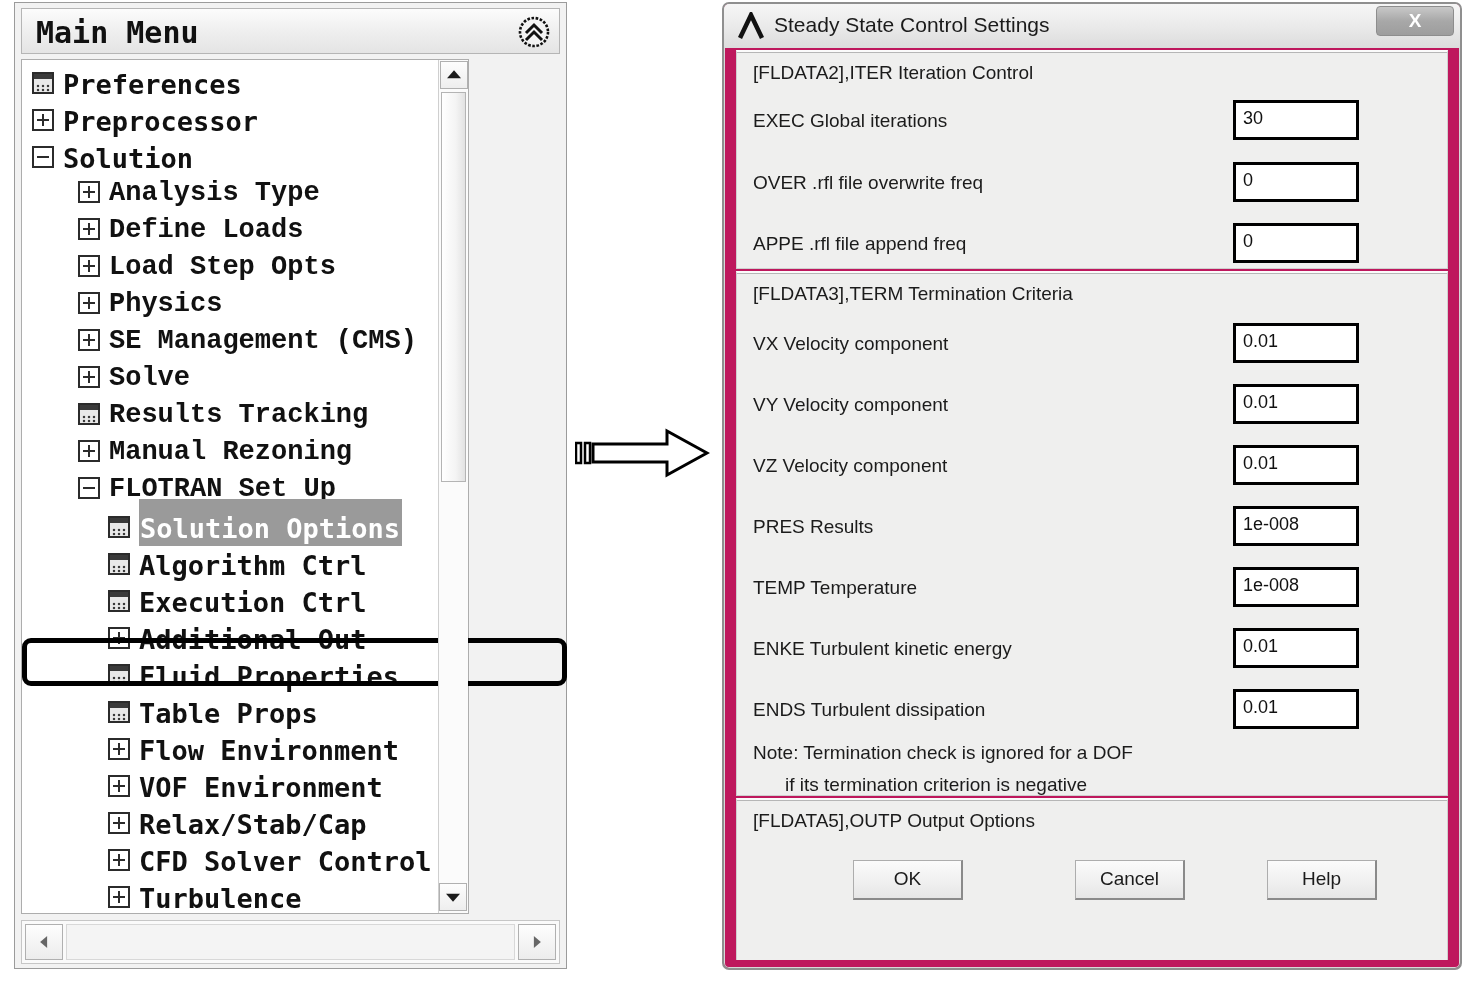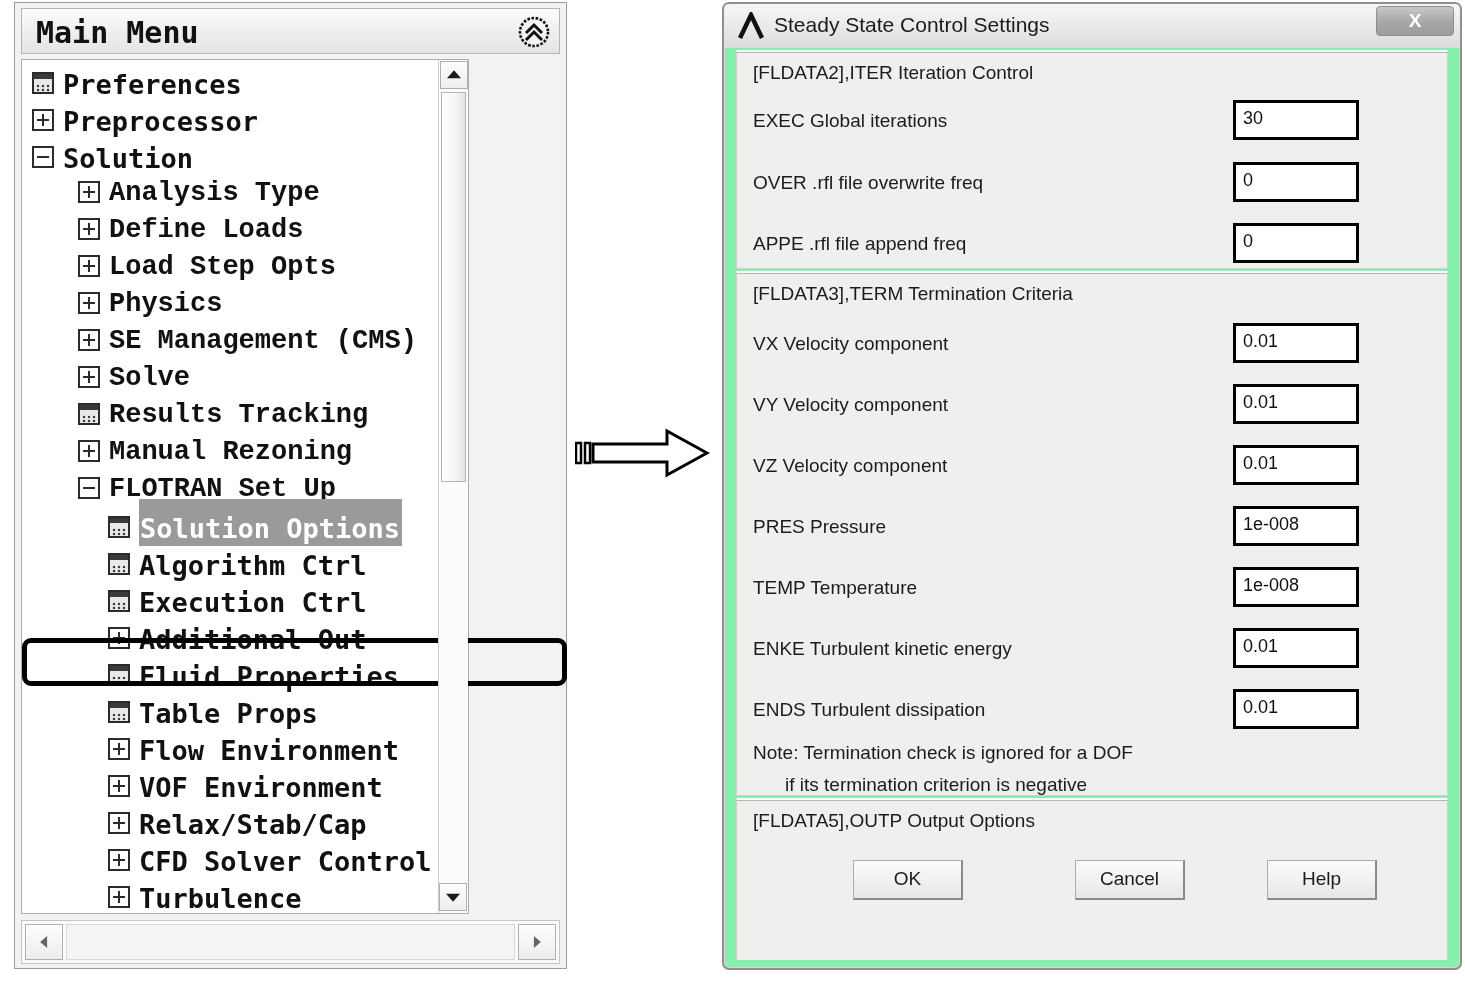--- a/index.html
+++ b/index.html
@@ -112,21 +112,21 @@
     background:linear-gradient(to bottom,#fdfdfd,#ececec);
     border:1px solid #b0b0b0;box-sizing:border-box;
   }
 
   
   #flow-arrow{position:absolute;left:575px;top:425px;width:135px;height:56px;}
 
   
   #dialog{
     position:absolute;left:722px;top:2px;width:740px;height:968px;
-    background:#86efac;
+    background:#be185d;
     border:2px solid #8f8f8f;border-radius:7px;
     box-shadow:0 0 0 1px #d8d8d8 inset;
     box-sizing:border-box;
   }
   #dlg-titlebar{
     position:absolute;left:0;top:0;right:0;height:44px;
     background:linear-gradient(to bottom,#f6f6f6,#e9e9e9 55%,#dcdcdc);
     border-top-left-radius:5px;border-top-right-radius:5px;
   }
   #dlg-logo{position:absolute;left:14px;top:8px;width:26px;height:28px;}
@@ -291,21 +291,21 @@
     </div>
     <div class="field-row" style="top:111px;">
       <div class="field-label">VY    Velocity component</div>
       <div class="field-input">0.01</div>
     </div>
     <div class="field-row" style="top:172px;">
       <div class="field-label">VZ    Velocity component</div>
       <div class="field-input">0.01</div>
     </div>
     <div class="field-row" style="top:233px;">
-      <div class="field-label">PRES  Pressure</div>
+      <div class="field-label">PRES  Results</div>
       <div class="field-input">1e-008</div>
     </div>
     <div class="field-row" style="top:294px;">
       <div class="field-label">TEMP  Temperature</div>
       <div class="field-input">1e-008</div>
     </div>
     <div class="field-row" style="top:355px;">
       <div class="field-label">ENKE  Turbulent kinetic energy</div>
       <div class="field-input">0.01</div>
     </div>

